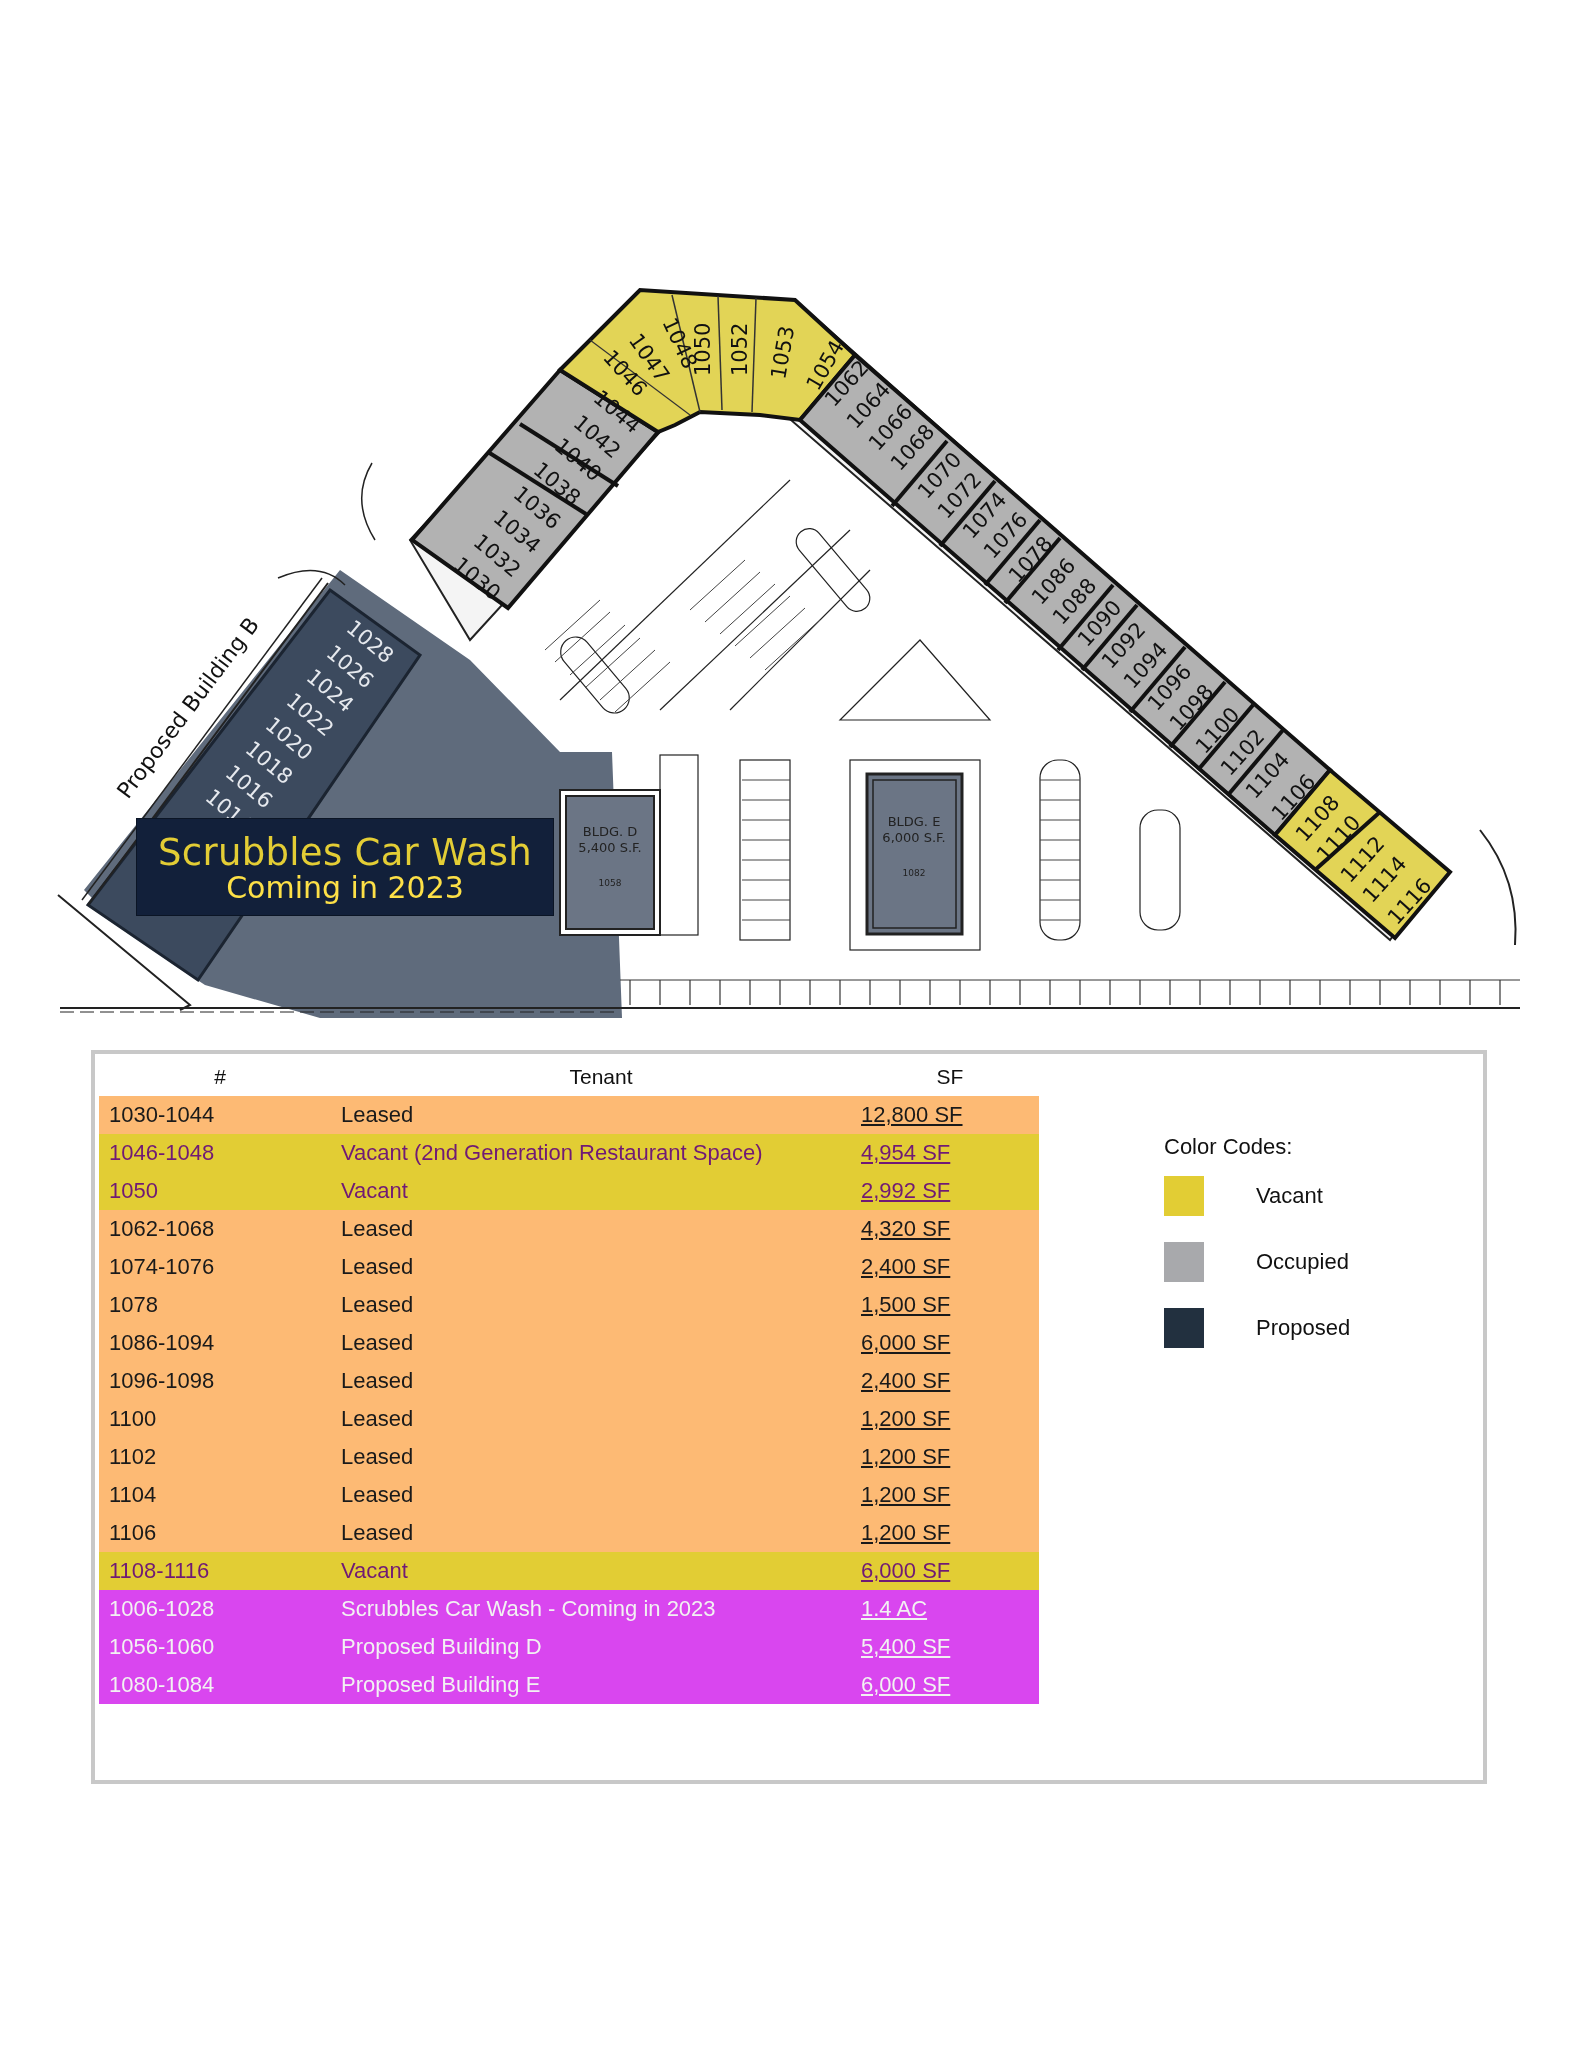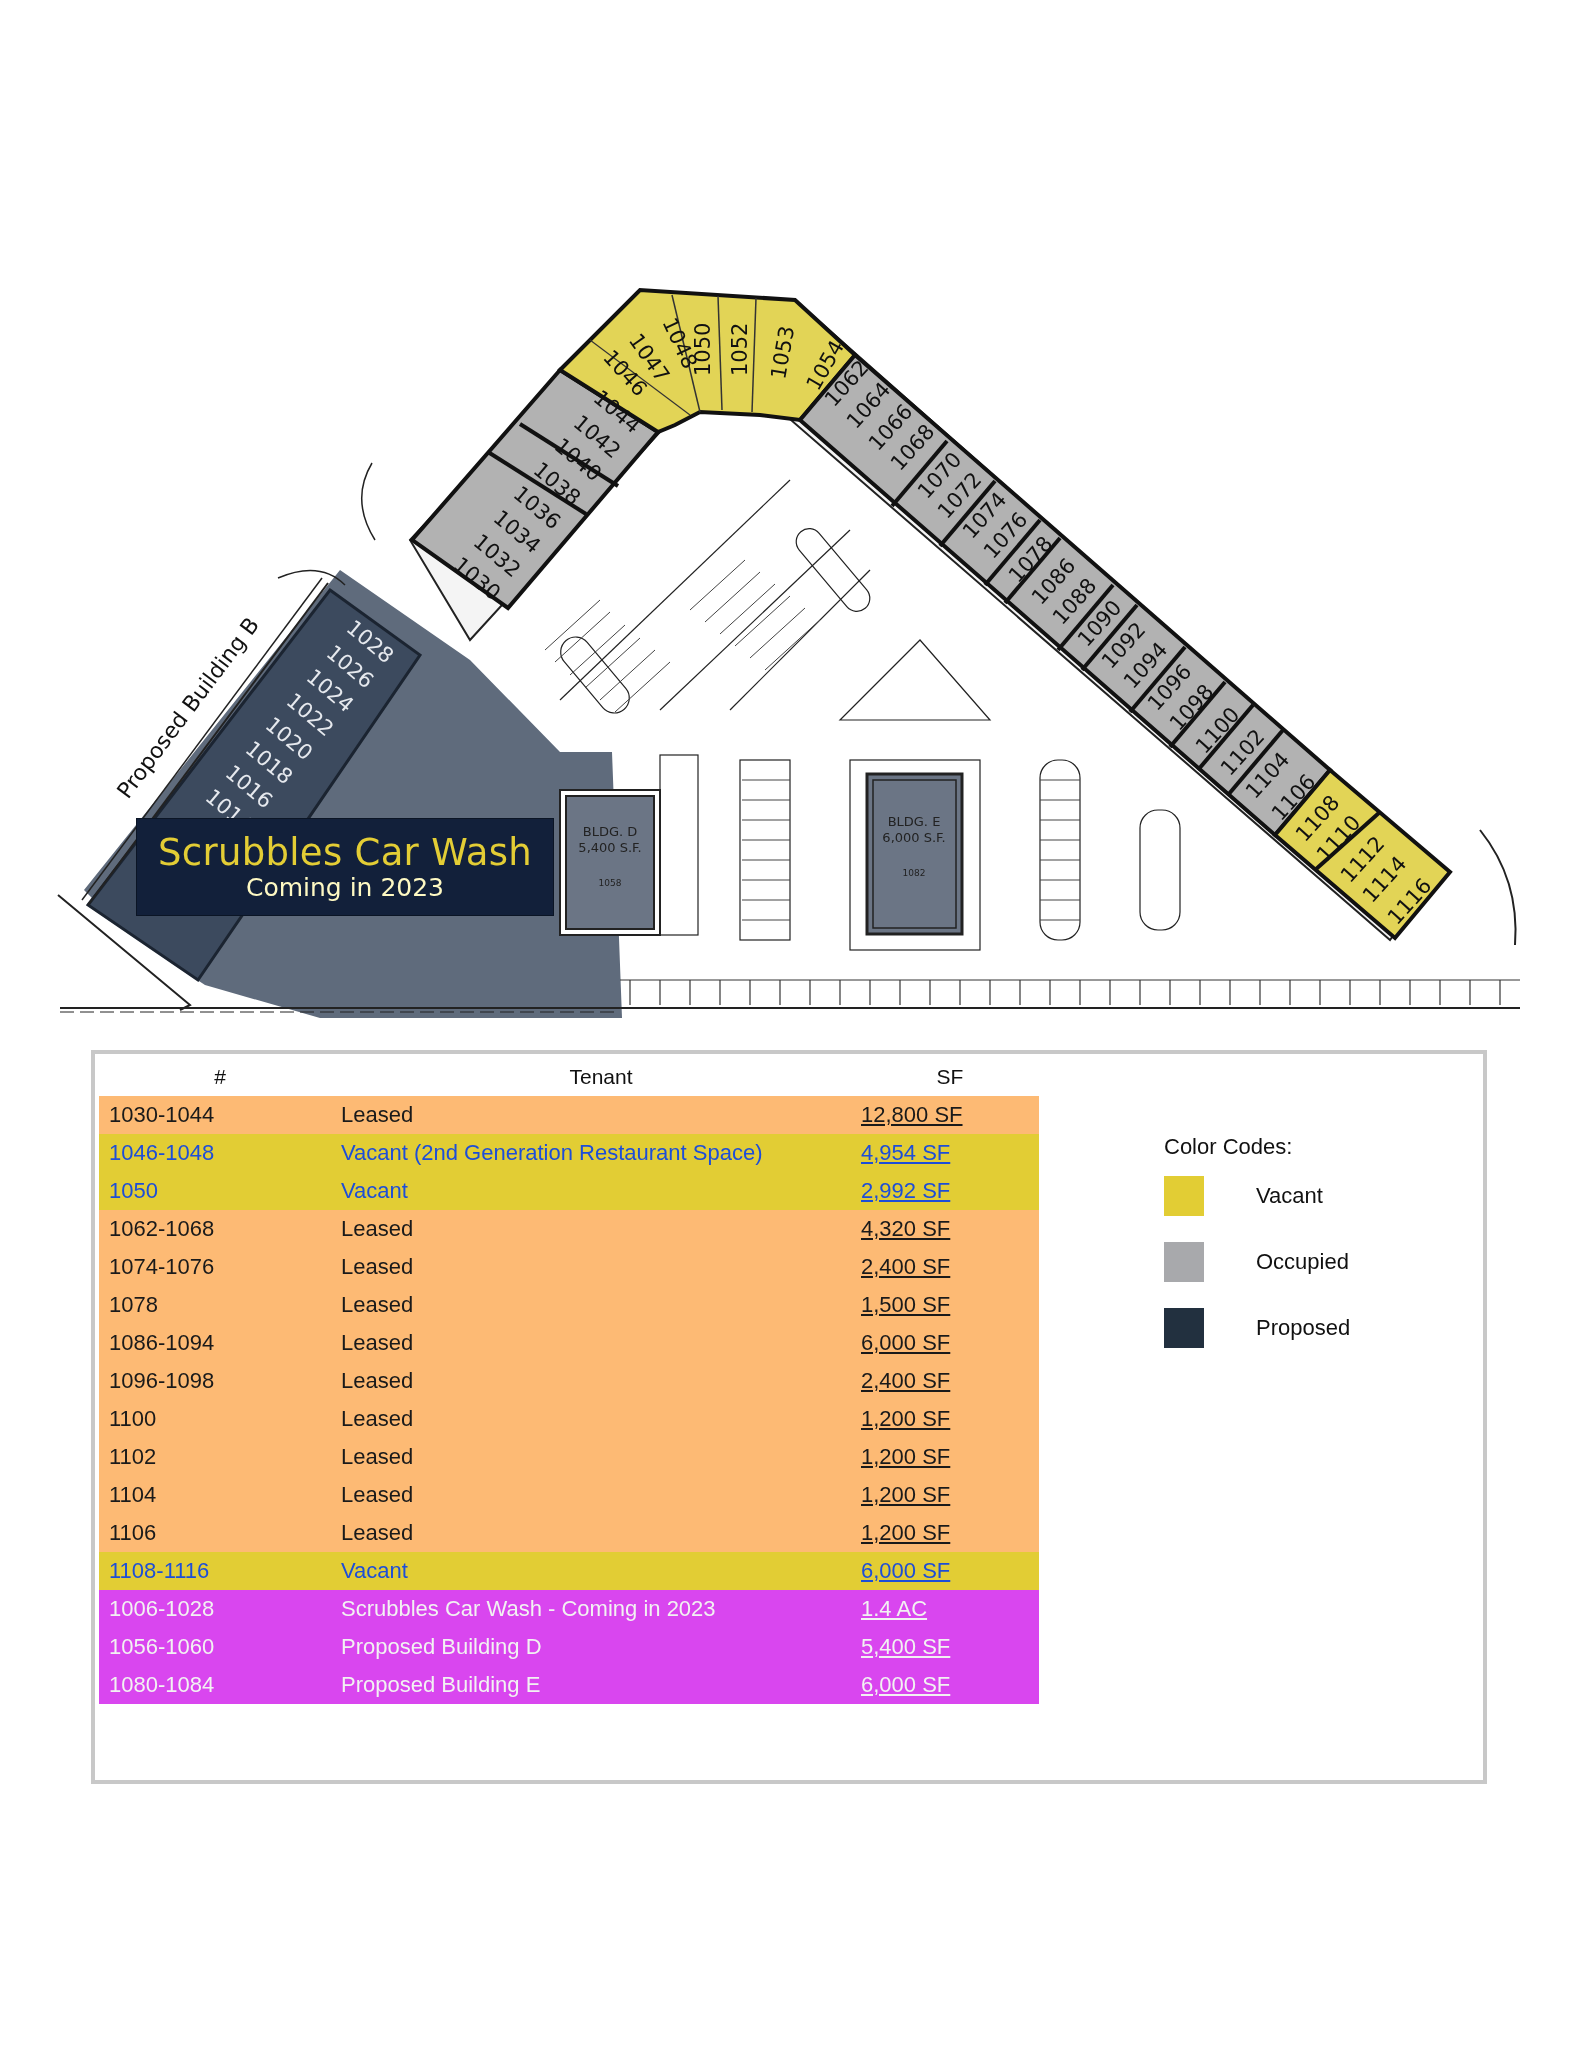--- a/index.html
+++ b/index.html
@@ -6,31 +6,31 @@
   body{width:1583px;height:2048px;position:relative;overflow:hidden;font-family:"Liberation Sans",sans-serif;color:#111;}
   #siteplan{position:absolute;left:0;top:0;width:1583px;height:1030px;}
   .unit-label{font-family:"DejaVu Sans",sans-serif;font-size:21px;fill:#111;}
   .unit-label-dark{font-family:"DejaVu Sans",sans-serif;font-size:21px;fill:#e6e9ee;}
   .bldg-label{font-family:"DejaVu Sans",sans-serif;font-size:13px;fill:#222;}
   .bldg-small{font-family:"DejaVu Sans",sans-serif;font-size:9px;fill:#222;}
   .road-label{font-family:"DejaVu Sans",sans-serif;font-size:22px;fill:#111;}
 
   .banner{position:absolute;left:136px;top:818px;width:416px;height:96px;background:#12203a;border:1px solid #0b1525;display:flex;flex-direction:column;align-items:center;justify-content:center;}
   .banner .t1{color:#e3cd35;font-family:"DejaVu Sans",sans-serif;font-size:37px;line-height:42px;letter-spacing:0.3px;}
-  .banner .t2{color:#fef9c3;font-family:"DejaVu Sans",sans-serif;font-size:25px;line-height:28px;}
+  .banner .t2{color:#fde047;font-family:"DejaVu Sans",sans-serif;font-size:30px;line-height:28px;}
 
   .panel{position:absolute;left:91px;top:1050px;width:1396px;height:734px;border:4px solid #c8c8c8;background:#fff;box-sizing:border-box;}
   table.tenants{position:absolute;left:4px;top:4px;width:940px;border-collapse:collapse;}
   table.tenants th{height:38px;font-size:21px;font-weight:normal;text-align:center;color:#111;background:#fff;padding:0;}
   table.tenants td{height:38px;font-size:22px;padding:0;white-space:nowrap;}
   table.tenants td.c-num{padding-left:10px;width:232px;}
   table.tenants td.c-ten{width:520px;}
   table.tenants td.c-sf{text-align:left;text-decoration:underline;}
   tr.row-leased td{background:#fdba74;color:#1a1a1a;}
-  tr.row-vacant td{background:#e2cd34;color:#1d4ed8;}
+  tr.row-vacant td{background:#e2cd34;color:#701a75;}
   tr.row-proposed td{background:#d946ef;color:#f2f2f2;}
   th.h-num{width:242px;}
   th.h-ten{width:520px;}
 
   .legend{position:absolute;left:1069px;top:80px;width:320px;}
   .legend .ttl{font-size:22px;color:#111;margin-bottom:16px;}
   .legend .item{display:flex;align-items:center;height:40px;margin-bottom:26px;}
   .legend .sw{width:40px;height:40px;margin-right:52px;}
   .legend .lbl{font-size:22px;color:#111;}
 </style>

